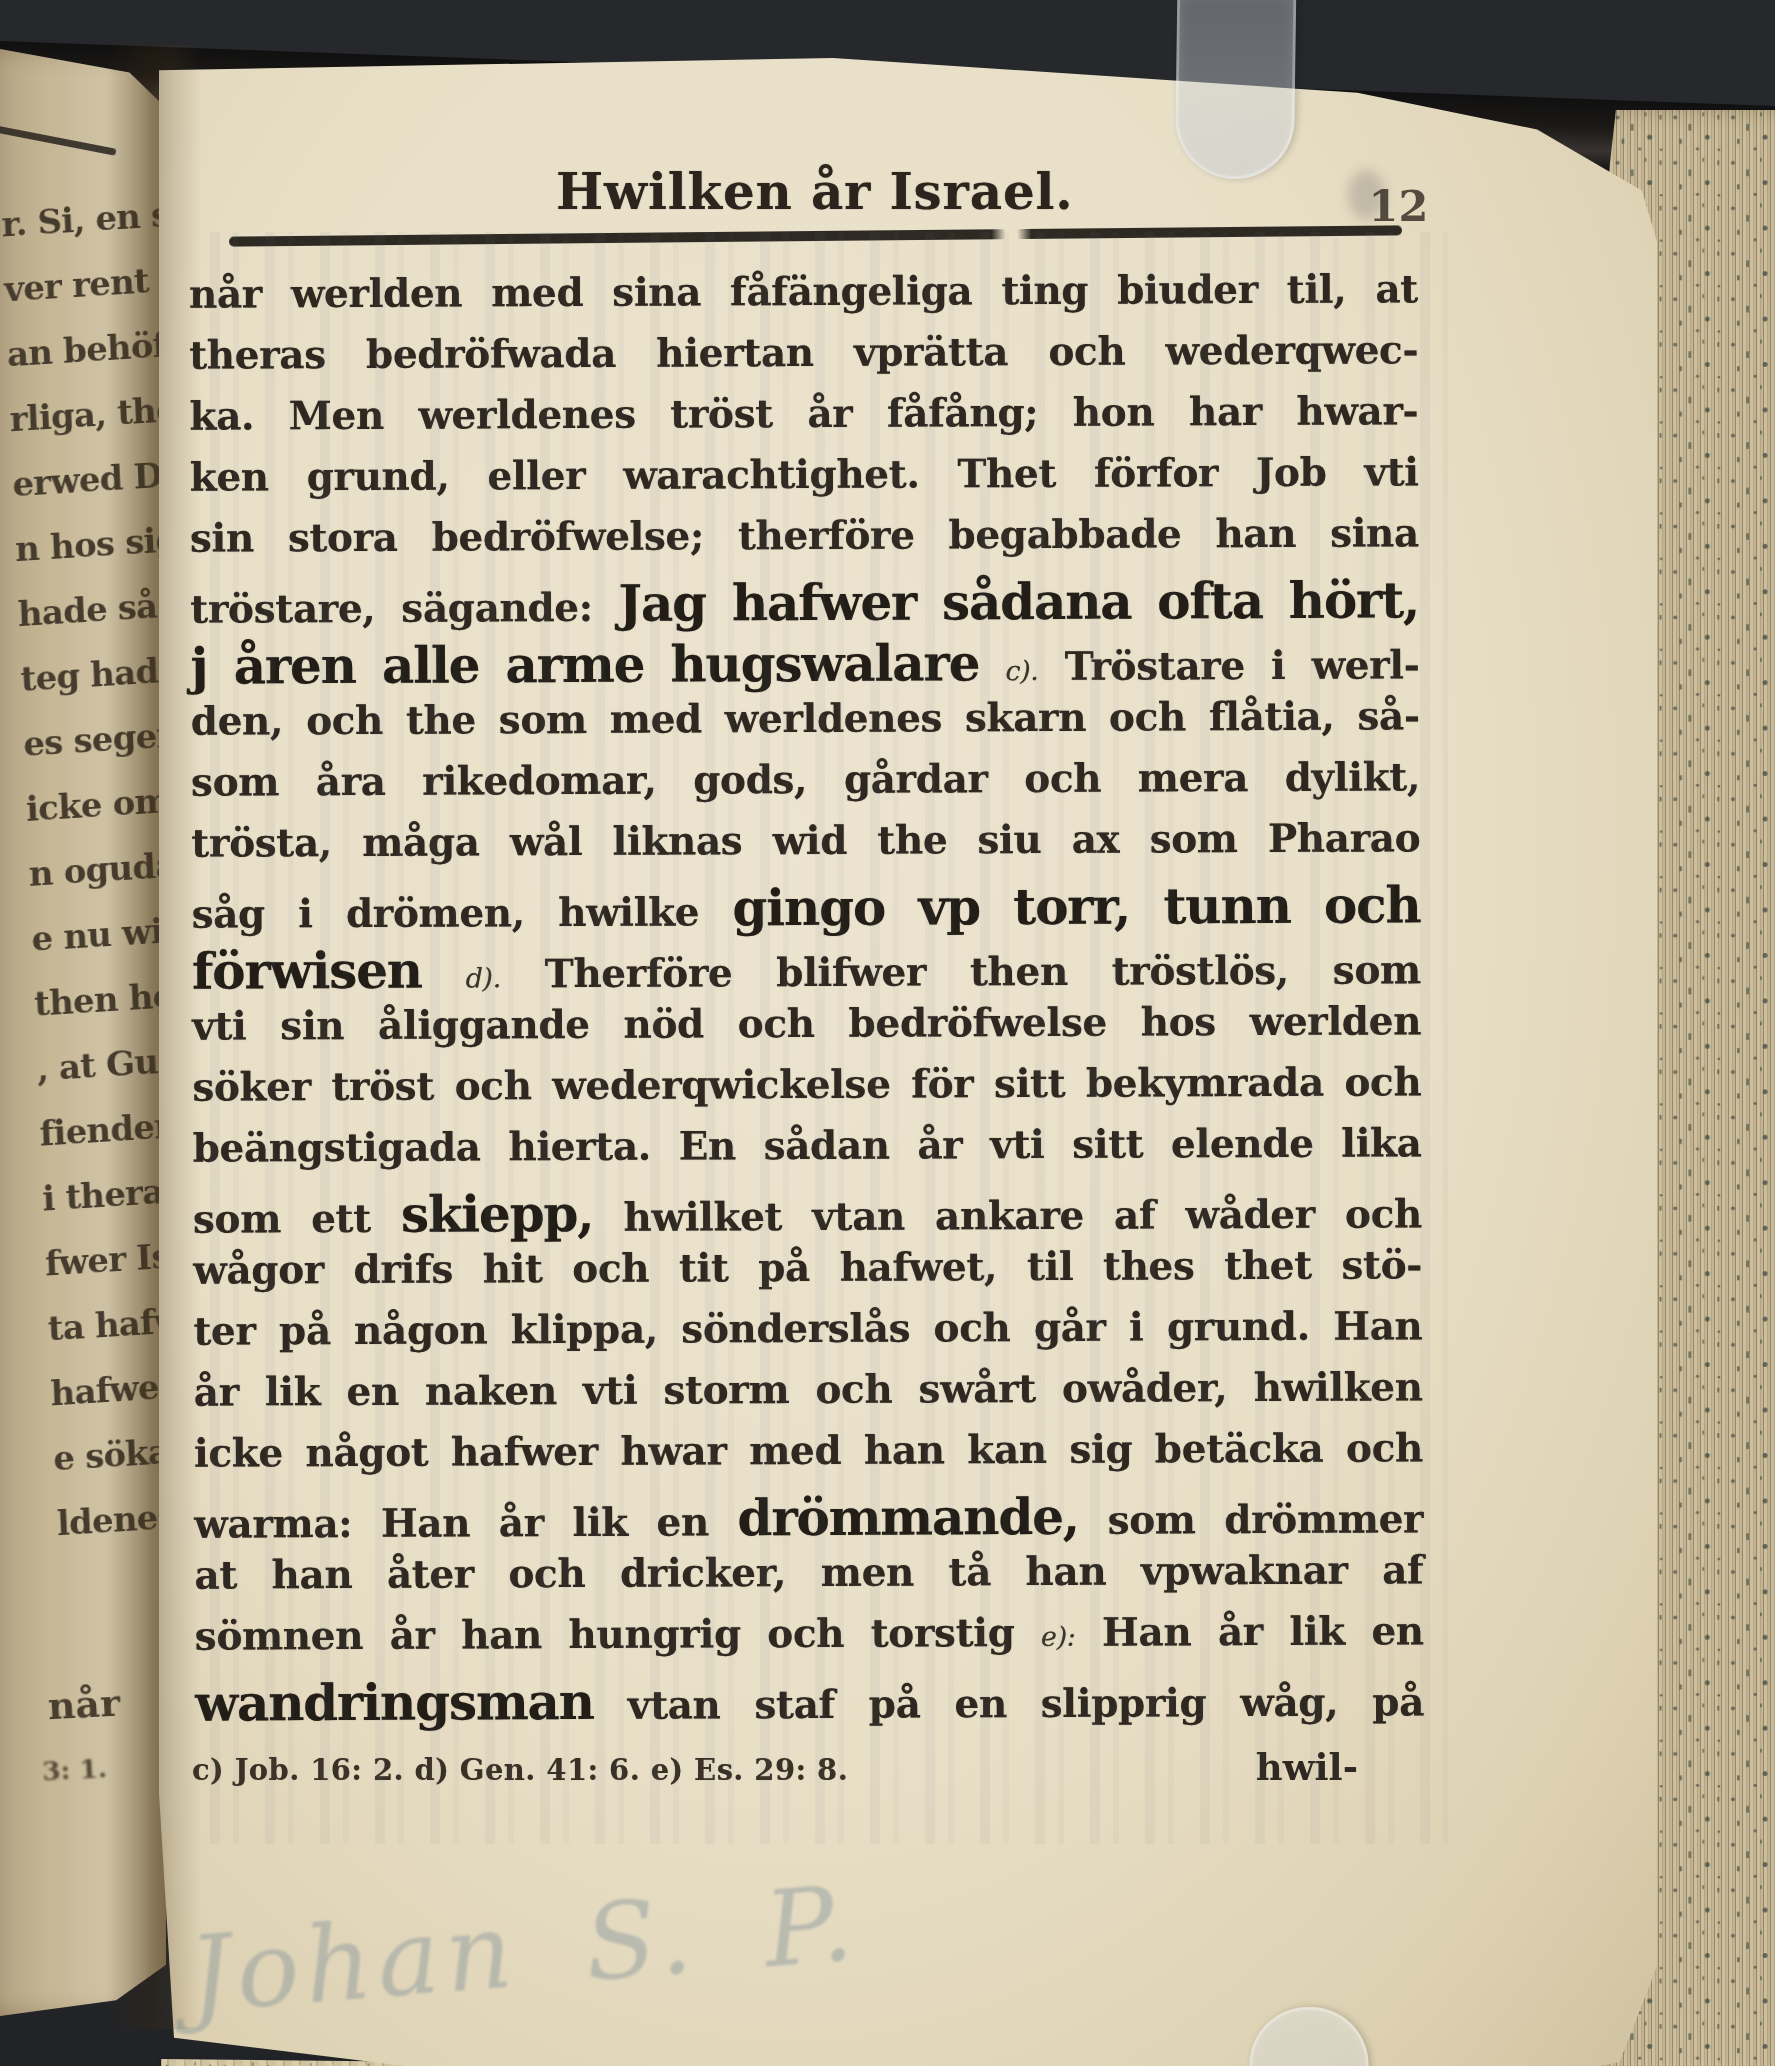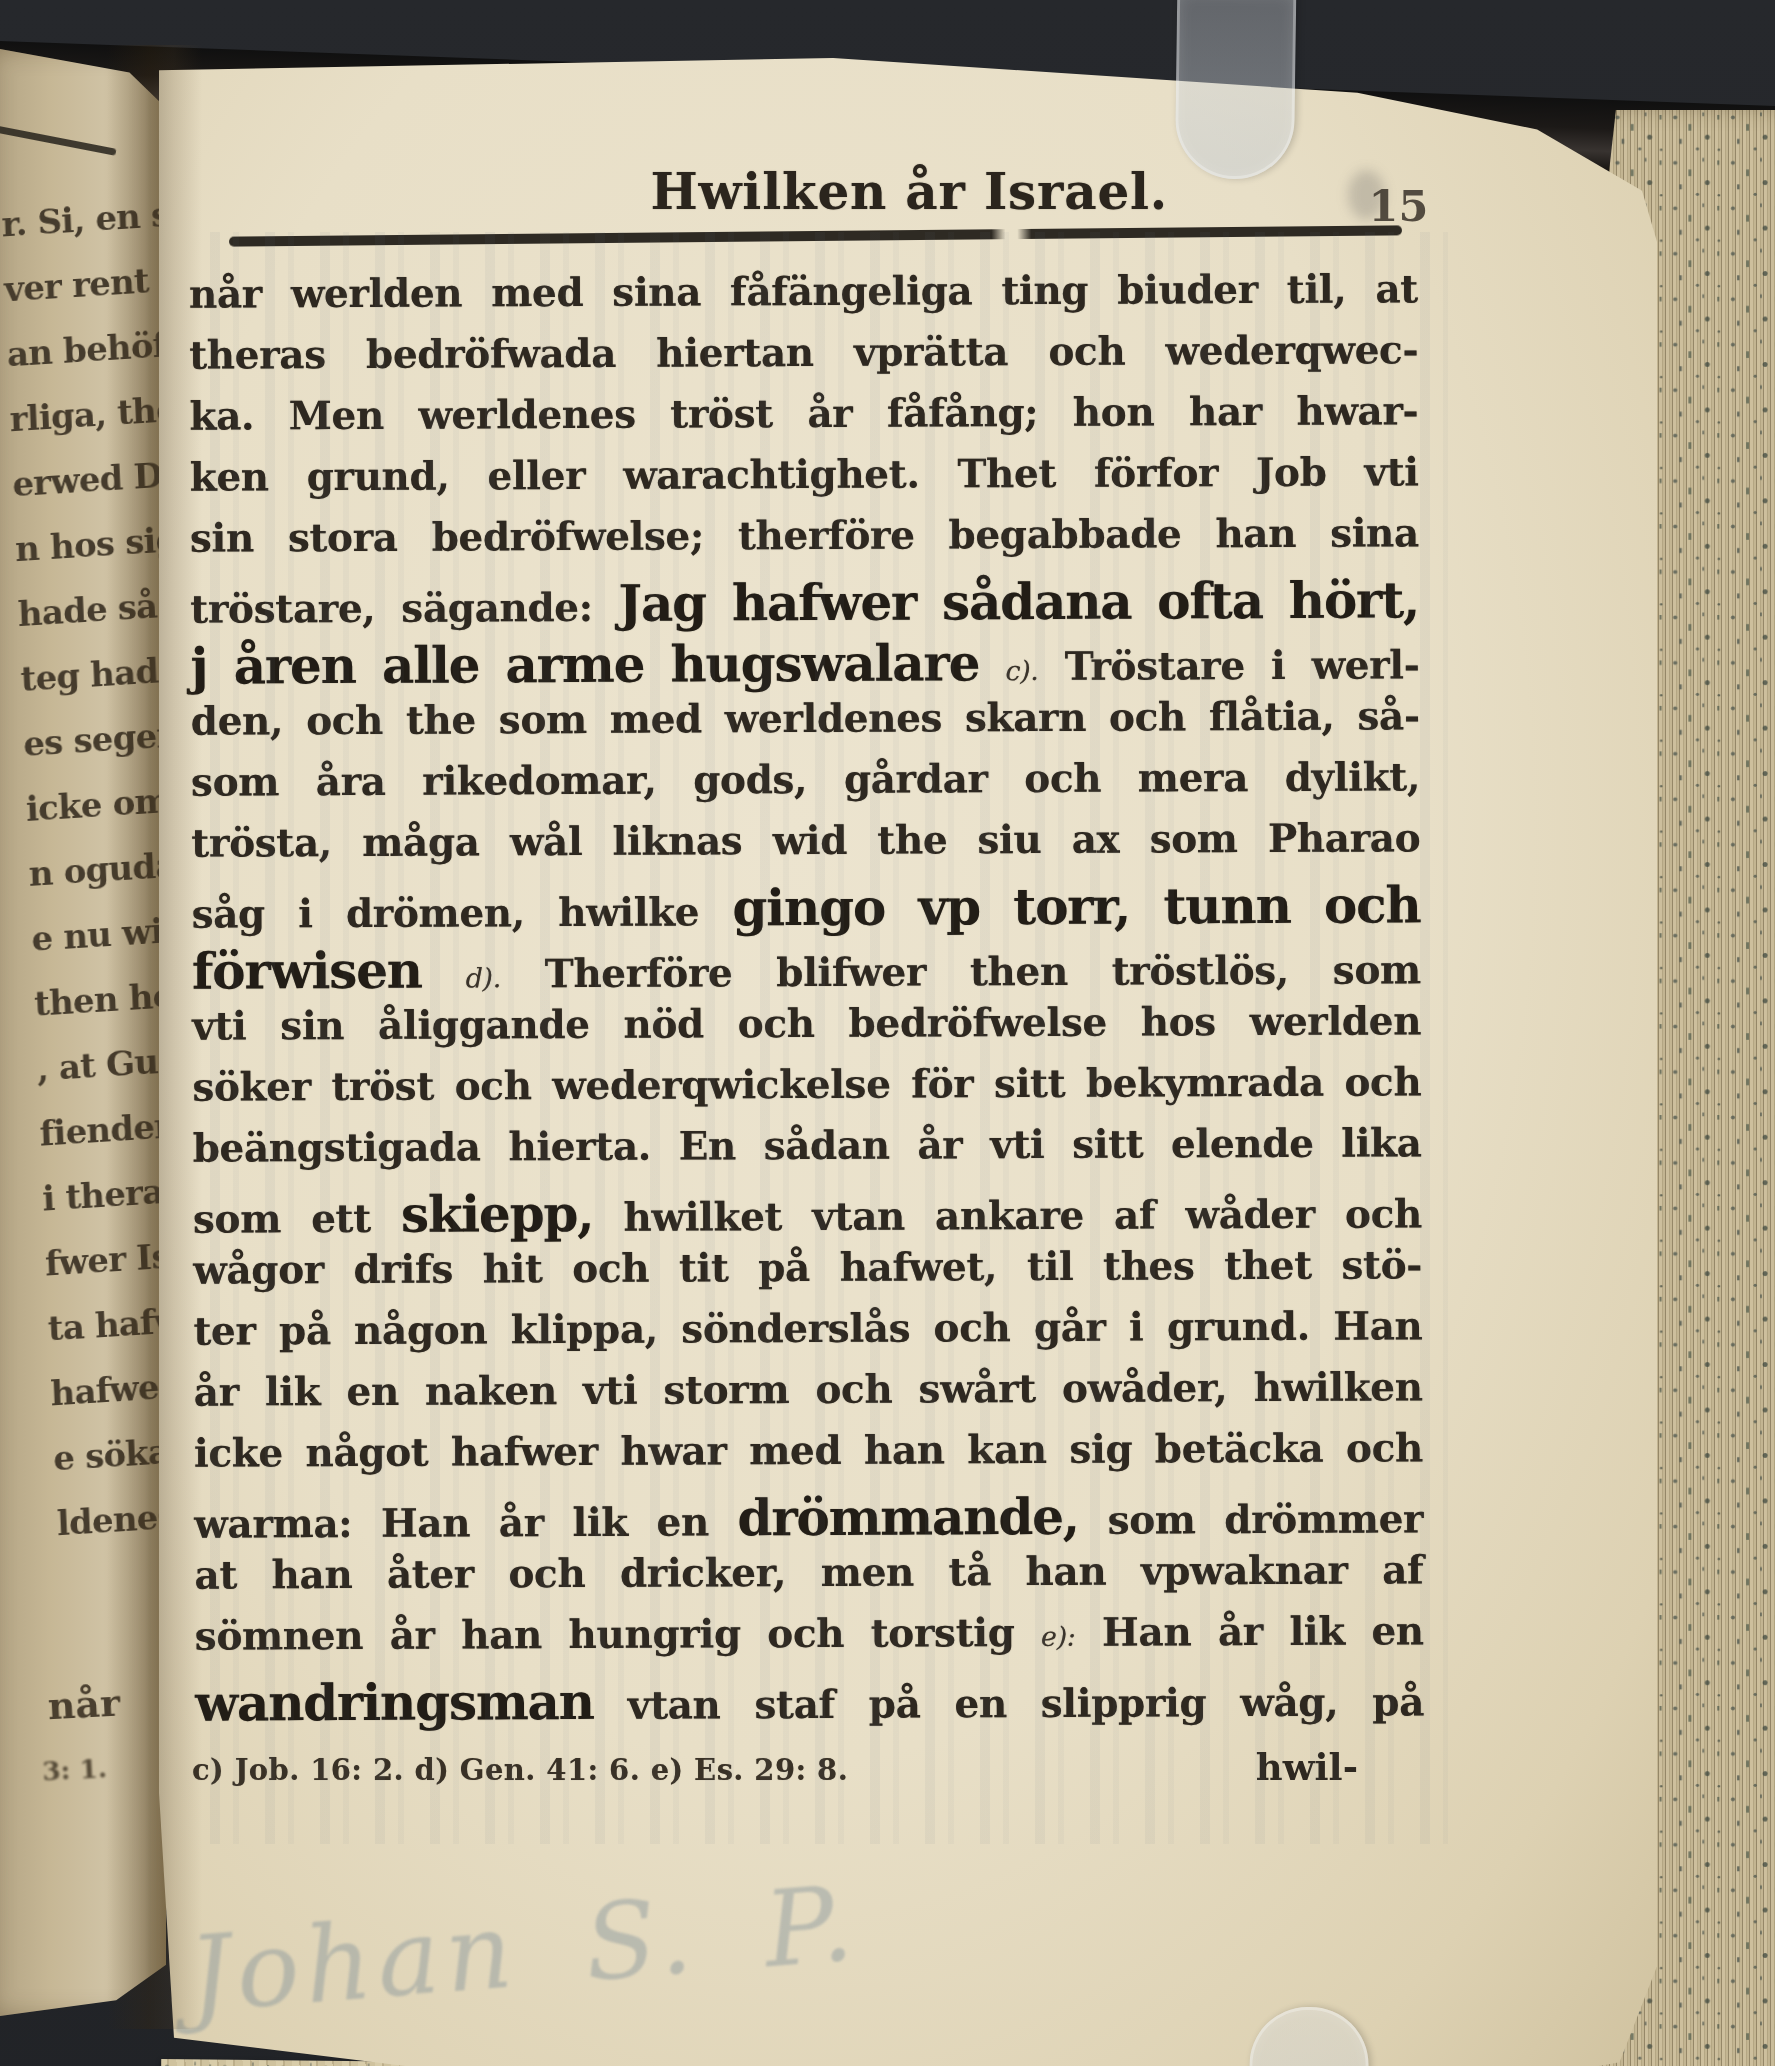--- a/index.html
+++ b/index.html
@@ -74,21 +74,21 @@
     clip-path:polygon(0% .6%,45% 0%,80% 1.7%,92% 3.5%,99% 6.5%,100% 9%,100% 93.5%,97.5% 98.2%,84% 100%,20% 98.7%,1% 97%,0% 85%);
     box-shadow:5px 7.4px 20.7px rgba(0,0,0,.45);
   }
   
   .page::after{
     content:"";position:absolute;left:25px;top:174px;width:1264px;height:1612px;
     background:repeating-linear-gradient(90deg,transparent 0 26.4px,rgba(96,110,128,.07) 26.4px 36px,transparent 36px 49px,rgba(96,110,128,.05) 49px 55px);
     pointer-events:none;
   }
   .hdr-title{
-    left:397px;top:104px;width:612px;text-align:right;
+    left:397px;top:104px;width:612px;text-align:left;
     font-size:50px;font-weight:bold;color:#2b251d;letter-spacing:0.8px;
     text-shadow:0 0 1.2px rgba(43,37,29,.45);white-space:nowrap;
   }
   .hdr-num{
     left:1198px;top:123px;width:83px;text-align:center;font-size:43px;font-weight:bold;
     color:#3a332a;opacity:.85;filter:blur(0.2px);
   }
   .hdr-smudge{left:1189px;top:112px;width:37px;height:50px;border-radius:50%;
     background:rgba(70,70,75,.22);filter:blur(5.8px);}
   .hdr-rule{
@@ -191,21 +191,21 @@
 
 <div class="abs bottom-edge">
   <svg preserveAspectRatio="none" viewBox="0 0 3700 92" width="1529" height="38">
     <rect width="100%" height="100%" fill="url(#speckle)"></rect>
   </svg>
 </div>
 
 <div class="abs page">
   <div class="abs hdr-smudge"></div>
   <div class="abs hdr-title">Hwilken år Israel.</div>
-  <div class="abs hdr-num">15</div>
+  <div class="abs hdr-num">12</div>
   <div class="abs hdr-rule"></div>
 
   <div class="abs text-block" id="text-block">
       <div class="line">
         <span>når</span>
         <span>werlden</span>
         <span>med</span>
         <span>sina</span>
         <span>fåfängeliga</span>
         <span>ting</span>

